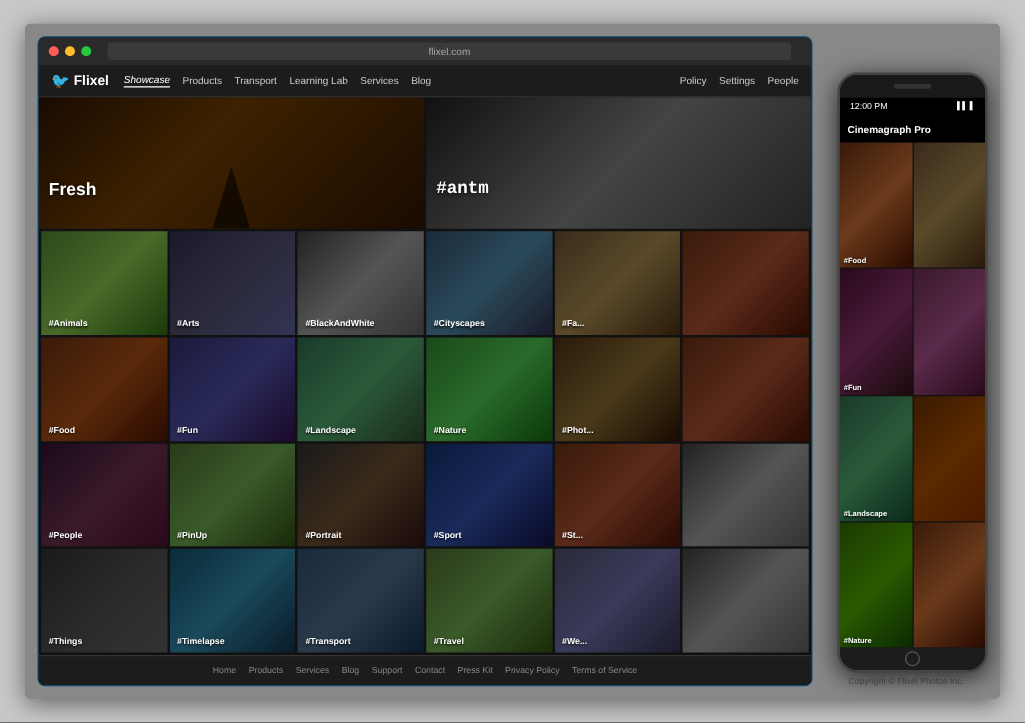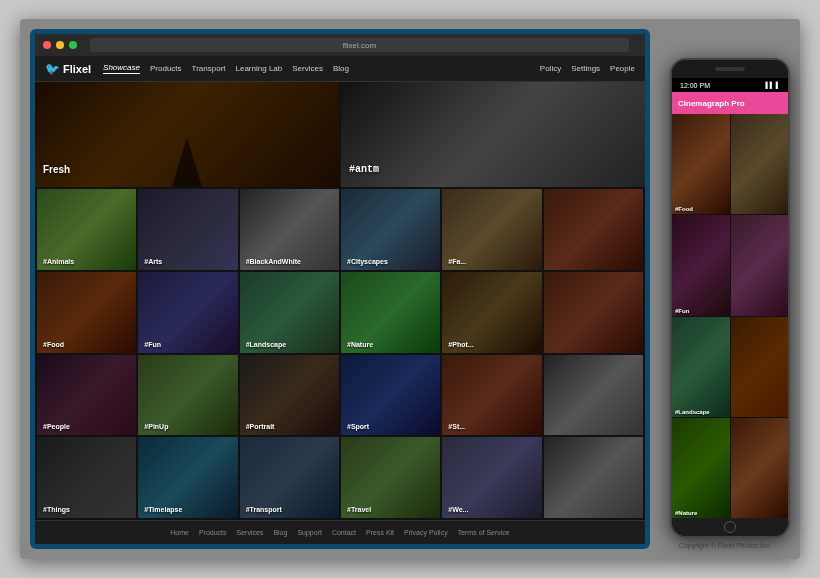--- a/index.html
+++ b/index.html
@@ -26,21 +26,21 @@
     }
 
     
     .monitor {
       flex: 1;
       background: #1a1a1a;
       border-radius: 6px;
       overflow: hidden;
       display: flex;
       flex-direction: column;
-      border: 5px solid #0c4a6e;
+      border: 1px solid #0c4a6e;
     }
 
     .monitor-top-bar {
       background: #2a2a2a;
       height: 22px;
       display: flex;
       align-items: center;
       padding: 0 8px;
       gap: 5px;
       flex-shrink: 0;
@@ -167,24 +167,24 @@
       flex: 1.3;
     }
 
     .hero-antm {
       background: linear-gradient(135deg, #111 0%, #444 50%, #222 100%);
       font-family: Liberation Mono, monospace;
     }
 
     .hero-label {
       position: absolute;
-      bottom: 12px;
+      bottom: 24px;
       left: 8px;
       color: white;
-      font-size: 10px;
+      font-size: 14px;
       font-weight: bold;
       text-shadow: 0 1px 3px rgba(0,0,0,0.8);
     }
 
     
     .grid-section {
       flex: 1;
       display: grid;
       grid-template-columns: repeat(6, 1fr);
       gap: 2px;
@@ -305,21 +305,21 @@
       color: white;
       font-size: 7px;
     }
 
     .phone-icons {
       color: white;
       font-size: 6px;
     }
 
     .phone-nav {
-      background: #ec4899;
+      background: #000000;
       height: 22px;
       display: flex;
       align-items: center;
       padding: 0 6px;
       flex-shrink: 0;
     }
 
     .phone-nav-title {
       color: white;
       font-size: 8px;

